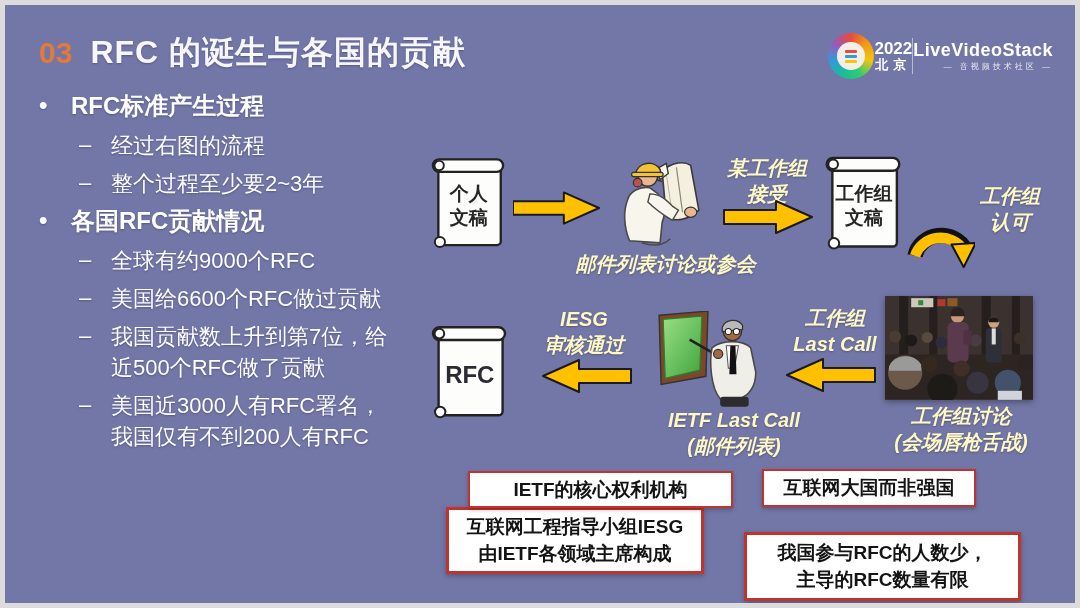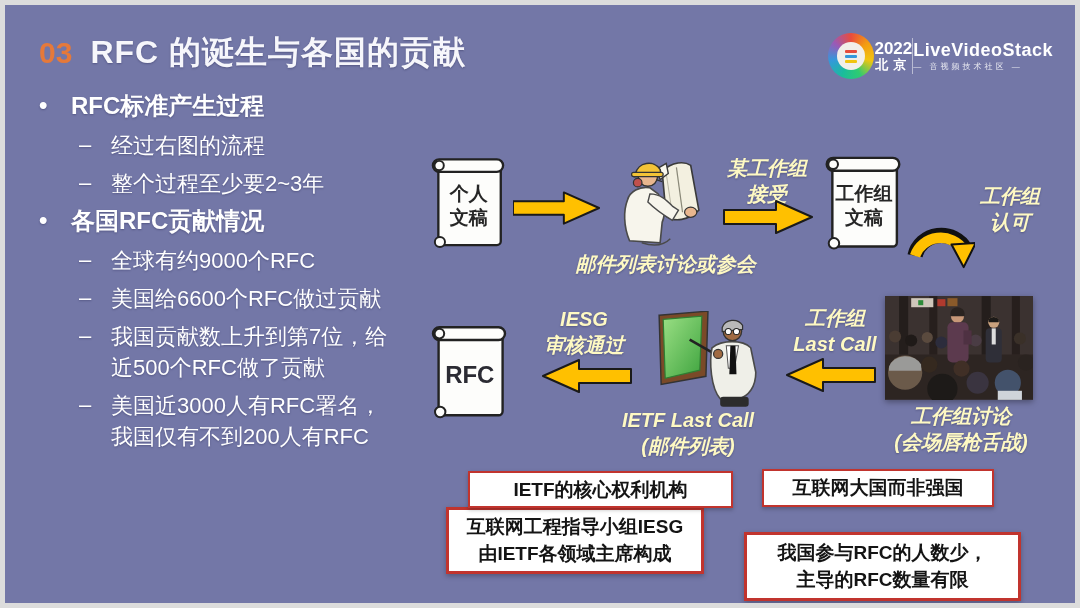--- a/index.html
+++ b/index.html
@@ -30,21 +30,21 @@
   .ring{width:46px;height:46px;border-radius:50%;
         background:conic-gradient(#e84c3d,#f39c12,#f1c40f,#2ecc71,#1abc9c,#3498db,#9b59b6,#e84c3d);
         display:flex;align-items:center;justify-content:center;}
   .ring-inner{width:28px;height:28px;border-radius:50%;background:#f2efe9;
               display:flex;flex-direction:column;align-items:center;justify-content:center;gap:2px;}
   .ring-inner i{display:block;width:12px;height:3px;border-radius:1px;}
   .yearcity{color:#fff;text-align:center;line-height:1.15;}
   .yearcity .yr{font-size:17px;font-weight:800;}
   .yearcity .city{font-size:13px;letter-spacing:5px;font-weight:600;}
   .logo-div{width:1px;height:36px;background:rgba(255,255,255,.5);}
-  .brand{color:#fff;text-align:left;line-height:1.2;}
+  .brand{color:#fff;text-align:right;line-height:1.2;}
   .brand .bname{font-size:18px;font-weight:700;letter-spacing:.5px;}
   .brand .btag{font-size:8px;letter-spacing:3px;color:rgba(255,255,255,.85);}
 
   
   .bullets{position:absolute;left:22px;top:86px;width:418px;list-style:none;margin:0;padding:0;}
   .bullets li{position:relative;color:#fff;text-shadow:0 1px 2px rgba(30,30,70,.35);}
   .b1{font-size:24px;font-weight:600;padding-left:44px;line-height:30px;margin-bottom:9px;}
   .b1::before{content:"•";position:absolute;left:12px;top:-1px;font-size:24px;}
   .b2{font-size:22px;font-weight:500;padding-left:84px;line-height:31px;margin-bottom:7px;white-space:pre-line;}
   .b2::before{content:"–";position:absolute;left:52px;top:-1px;font-size:22px;}
@@ -256,21 +256,21 @@
       <polygon points="72,34 84,34 80,56 74,56" fill="#fff" stroke="#555" stroke-width="1"></polygon>
       <polygon points="76,34 81,34 82,62 75,62" fill="#111"></polygon>
       <circle cx="78" cy="20" r="9" fill="#a06a42" stroke="#333" stroke-width="1.4"></circle>
       <path d="M68,16 A 11,10 0 0 1 88,14 L88,18 L68,20 Z" fill="#b9b9b9" stroke="#333" stroke-width="1.2"></path>
       <circle cx="74" cy="20" r="3" fill="#fff" stroke="#222" stroke-width="1"></circle>
       <circle cx="82" cy="20" r="3" fill="#fff" stroke="#222" stroke-width="1"></circle>
       <circle cx="64" cy="42" r="4.5" fill="#a06a42" stroke="#333" stroke-width="1.2"></circle>
       <rect x="66" y="84" width="28" height="10" rx="3" fill="#2c2c2c"></rect>
     </svg>
   </div>
-  <div class="cap wtxt" style="left:594px;top:402px;width:178px;">IETF Last Call
+  <div class="cap wtxt" style="left:640px;top:402px;width:178px;">IETF Last Call
 (邮件列表)</div>
 
   <div class="lbl wtxt" style="left:524px;top:301px;width:110px;">IESG
 审核通过</div>
   <div class="harrow flip" style="left:528px;top:353px;width:106px;height:36px;">
     <svg viewBox="0 0 90 36">
         <polygon points="0,11 52,11 52,2 88,18 52,34 52,25 0,25" fill="#FFC000" stroke="#1a1a1a" stroke-width="2" stroke-linejoin="round"></polygon>
       </svg>
   </div>
 
@@ -281,17 +281,17 @@
       <circle cx="13" cy="14" r="6" fill="#fdfdfb" stroke="#222" stroke-width="2.5"></circle>
       <circle cx="14" cy="112" r="6.5" fill="#fdfdfb" stroke="#222" stroke-width="2.5"></circle>
     </svg>
     <div class="stxt">RFC</div>
   </div>
 
   <div class="co-title" style="left:463px;top:466px;width:265px;height:37px;">IETF的核心权利机构</div>
   <div class="co-body" style="left:441px;top:502px;width:258px;height:67px;">互联网工程指导小组IESG
 由IETF各领域主席构成</div>
 
-  <div class="co-title" style="left:757px;top:464px;width:232px;height:38px;">互联网大国而非强国</div>
+  <div class="co-title" style="left:757px;top:464px;width:214px;height:38px;">互联网大国而非强国</div>
   <div class="co-body" style="left:739px;top:527px;width:277px;height:69px;">我国参与RFC的人数少，
 主导的RFC数量有限</div>
 
 </div>
 
 </body></html>

